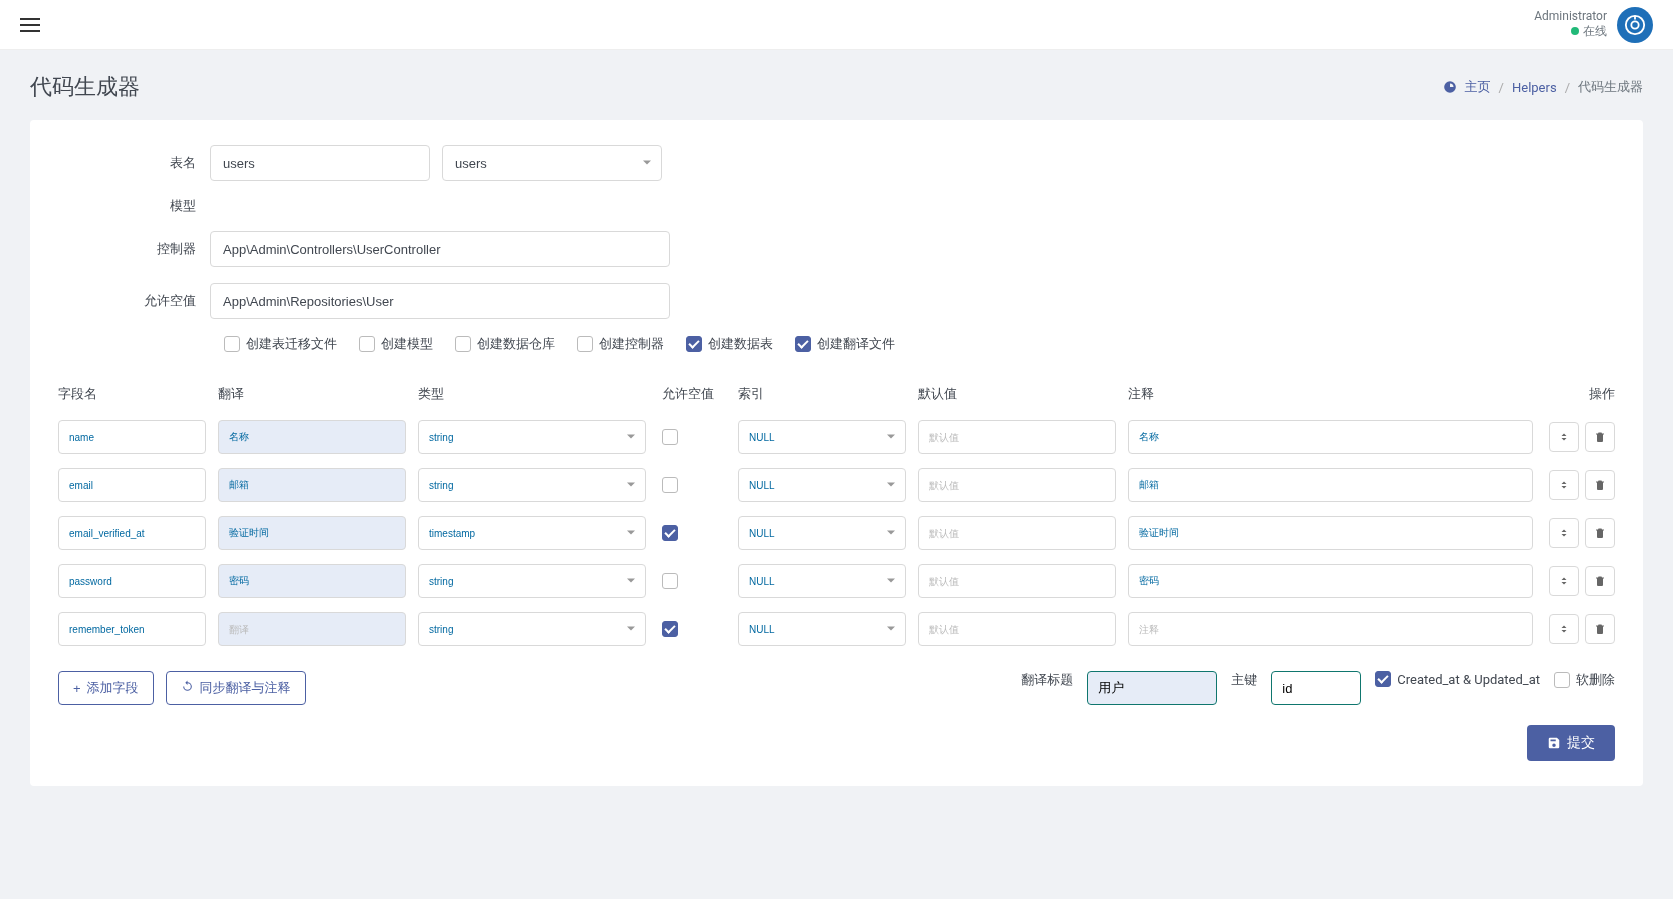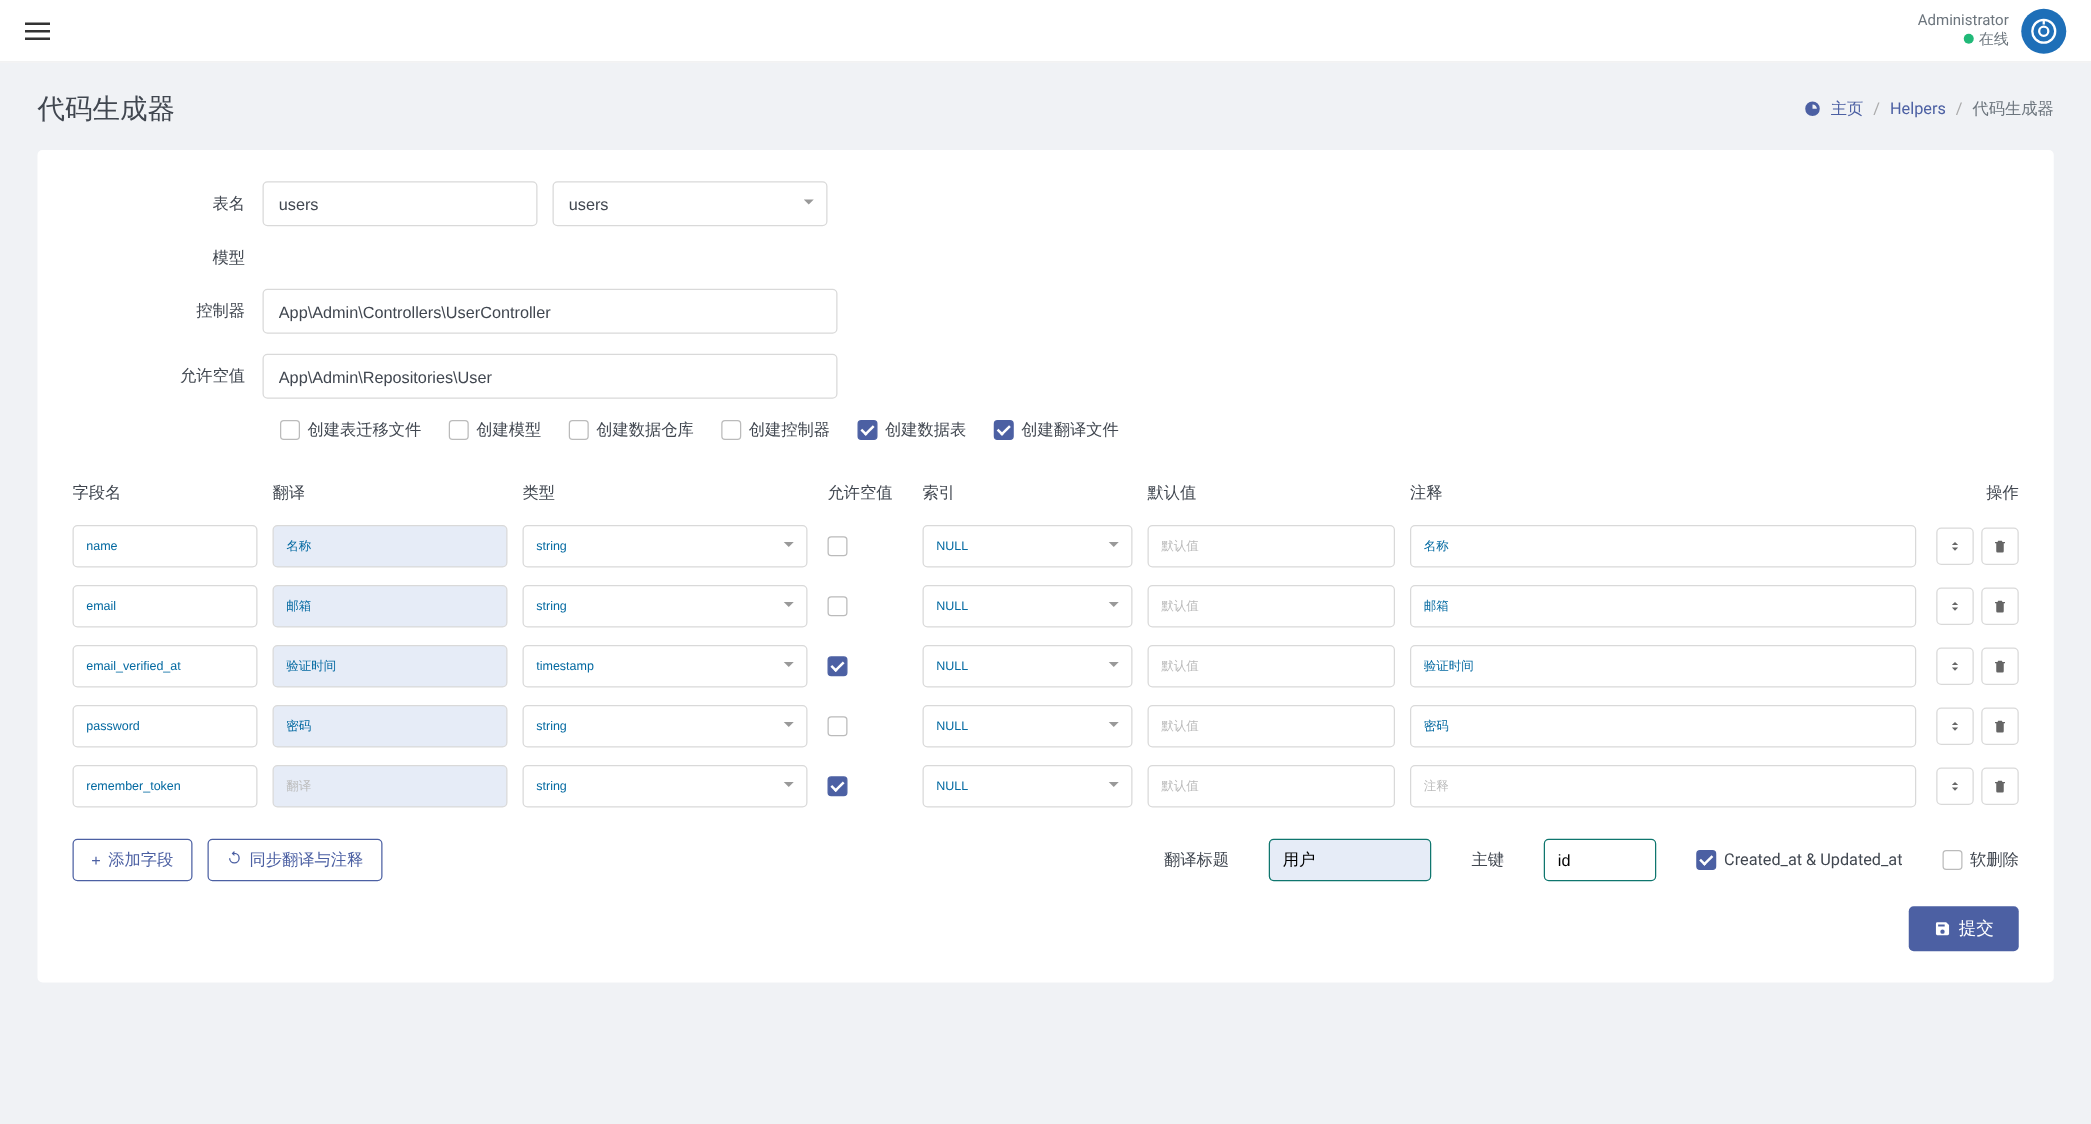--- a/index.html
+++ b/index.html
@@ -47,21 +47,21 @@
 .cell-input { width: 100%; height: 34px; border: 1px solid #d9d9d9; border-radius: 4px; padding: 0 10px; font-size: 10px; color: #0369a1; outline: none; background: #fff; }
 .cell-input::placeholder { color: #bbb; }
 .cell-input.hl { background: #e6ecf7; }
 .cell-select { position: relative; width: 100%; }
 .cell-select .cell-input { padding-right: 41px; cursor: pointer; }
 .mini-btn { width: 30px; height: 30px; border: 1px solid #d9d9d9; border-radius: 4px; background: #fff; display: flex; align-items: center; justify-content: center; cursor: pointer; }
 .mini-btn svg { width: 12px; height: 12px; fill: #666; }
 .footer-row { display: flex; align-items: center; justify-content: space-between; margin-top: 18px; padding: 0 8px; }
 .footer-left { display: flex; gap: 12px; }
 .btn-outline { height: 34px; padding: 0 14px; border: 1px solid #4c60a3; color: #4c60a3; background: #fff; border-radius: 4px; font-size: 13px; cursor: pointer; display: flex; align-items: center; gap: 6px; }
-.footer-right { display: flex; align-items: center; gap: 32px; }
+.footer-right { display: flex; align-items: flex-start; gap: 14px; }
 .fr-label { color: #414750; font-size: 13px; }
 .fr-input { width: 130px; height: 34px; border: 1px solid #0f766e; border-radius: 4px; padding: 0 10px; font-size: 13px; background: #fff; }
 .fr-input.hl { background: #e6ecf7; }
 .submit-row { display: flex; justify-content: flex-end; margin-top: 20px; padding-right: 8px; }
 .btn-primary { height: 36px; padding: 0 20px; background: #4c60a3; color: #fff; border: none; border-radius: 4px; font-size: 14px; cursor: pointer; display: flex; align-items: center; gap: 6px; }
 .btn-primary svg { width: 14px; height: 14px; fill: #fff; }
 .refresh-icon svg { width: 13px; height: 13px; fill: #4c60a3; }
 </style>
 </head>
 <body>

